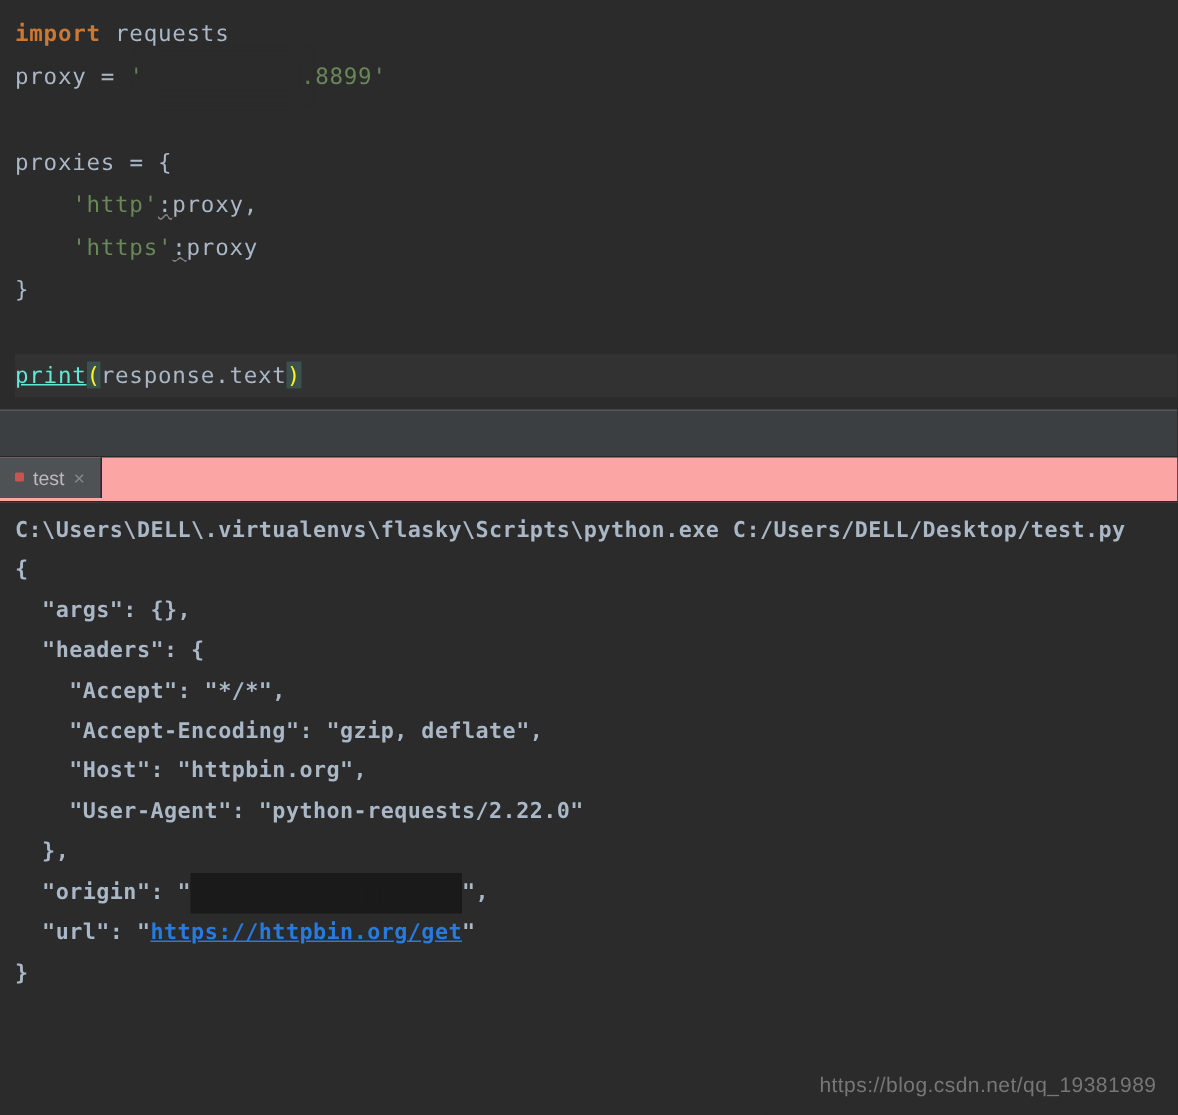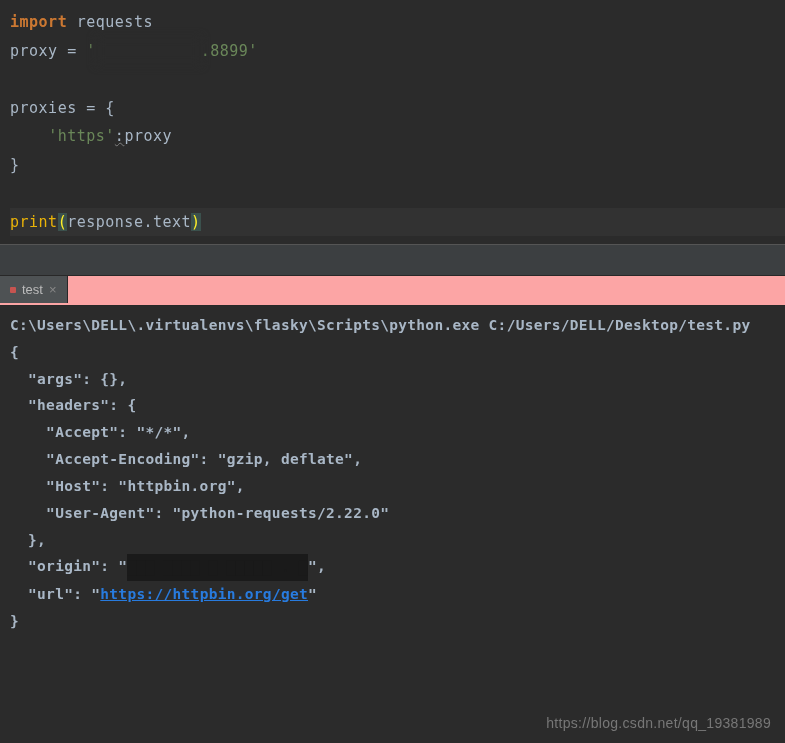--- a/index.html
+++ b/index.html
@@ -22,21 +22,21 @@
     .code-line {
       white-space: pre;
       font-size: 15px;
     }
     .highlight-line {
       background: #323232;
       display: block;
       width: 100%;
     }
     .kw-import { color: #cc7832; font-weight: bold; }
-    .kw-print { color: #eab308; }
+    .kw-print { color: #5eead4; text-decoration: underline; }
     .identifier { color: #a9b7c6; }
     .param-name { color: #aa4926; }
     .string { color: #6a8759; }
     .string-url { color: #6a8759; text-decoration: underline; }
     .op { color: #a9b7c6; }
     .punct { color: #a9b7c6; }
     .paren-hl { background: #3b514d; color: #ffef28; }
     .underline-warn { text-decoration: underline wavy #808080; text-decoration-thickness: 1px; }
     .divider {
       height: 32px;
@@ -111,20 +111,21 @@
     }
   </style>
 </head>
 <body>
 
 <div class="editor-pane">
   <div class="code-line"><span class="kw-import">import</span><span class="identifier"> requests</span></div>
   <div class="code-line"><span class="identifier">proxy </span><span class="op">= </span><span class="string">'</span><span class="redacted">▇▇▇ ▇▇▇▇ ▇▇</span><span class="string">.8899</span><span class="string">'</span></div>
   <div class="code-line">&nbsp;</div>
   <div class="code-line"><span class="identifier">proxies </span><span class="op">= {</span></div>
+  <div class="code-line"><span>    </span><span class="string">'</span><span class="string">http</span><span class="string">'</span><span class="underline-warn">:</span><span class="identifier">proxy</span><span class="punct">,</span></div>
   <div class="code-line"><span>    </span><span class="string">'</span><span class="string">https</span><span class="string">'</span><span class="underline-warn">:</span><span class="identifier">proxy</span></div>
   <div class="code-line"><span class="punct">}</span></div>
   <div class="code-line">&nbsp;</div>
   <div class="code-line highlight-line"><span class="kw-print">print</span><span class="paren-hl">(</span><span class="identifier">response.text</span><span class="paren-hl">)</span></div>
 </div>
 
 <div class="divider"></div>
 
 <div class="tab-bar">
   <div class="tab">

